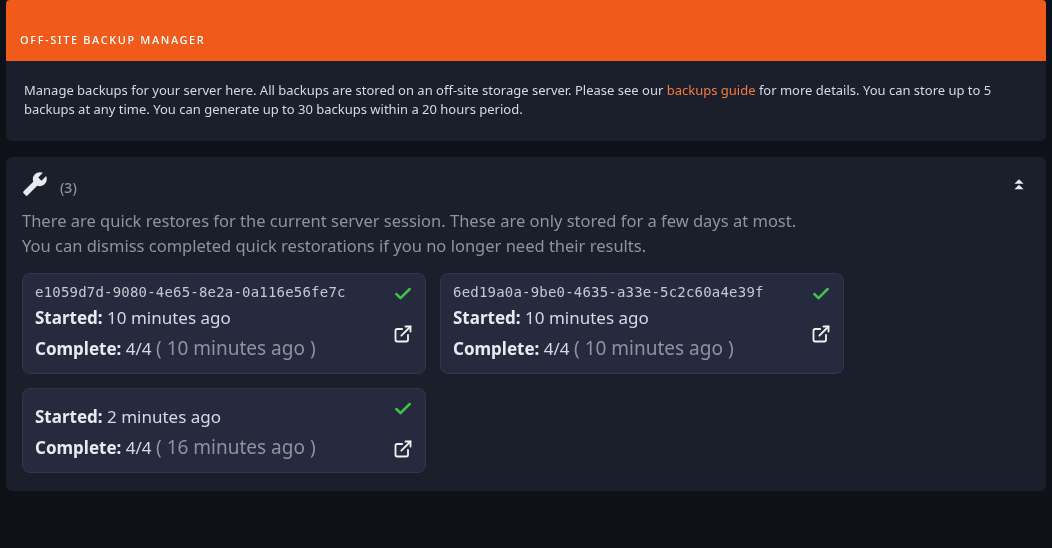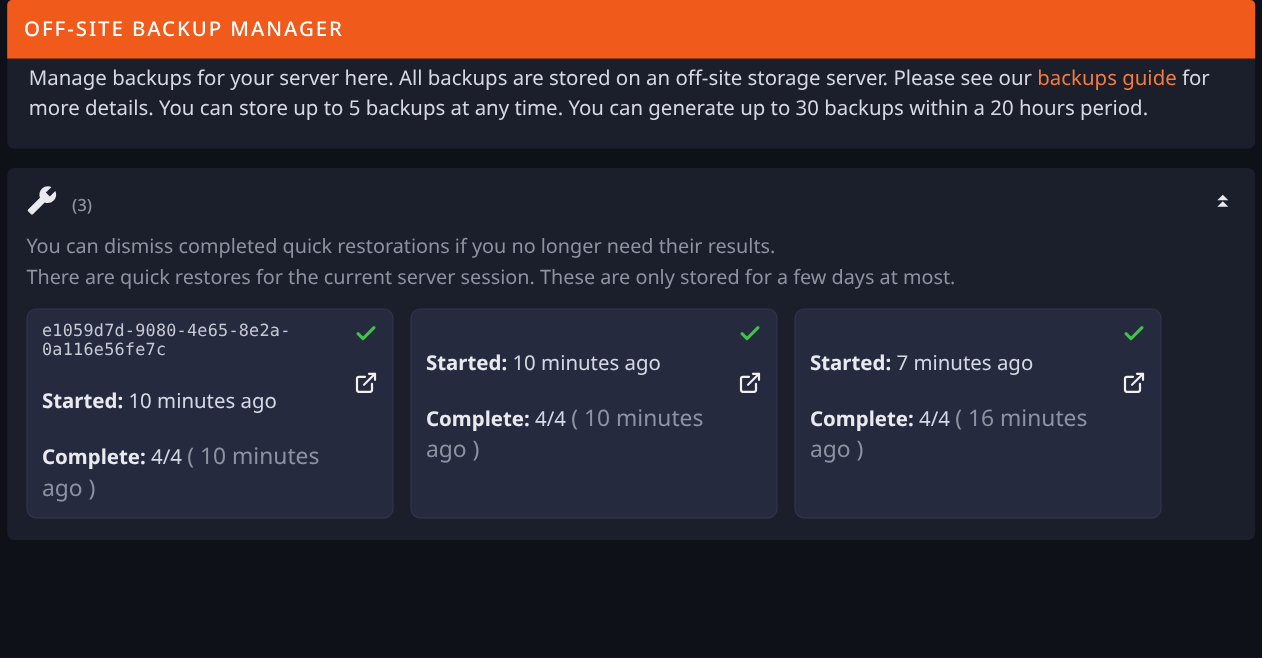--- a/index.html
+++ b/index.html
@@ -21,31 +21,31 @@
     margin: 0; padding: 0;
     background: var(--bg);
     font-family: "Segoe UI", system-ui, -apple-system, sans-serif;
     color: var(--text);
     font-size: 15px;
   }
   .page { width: 1052px; margin: 0 auto; padding: 0 6px 8px 6px; }
   .banner {
     background: var(--orange);
     color: #fff;
-    padding: 12px 14px 14px 14px;
-    font-size: 17px;
+    padding: 32px 14px 14px 14px;
+    font-size: 11px;
     letter-spacing: 1.6px;
     font-weight: 500;
     border-radius: 4px 4px 0 0;
   }
   .desc-panel {
     background: var(--panel);
     border-radius: 0 0 6px 6px;
-    padding: 4px 18px 22px 18px;
-    font-size: 17px;
+    padding: 20px 18px 22px 18px;
+    font-size: 13px;
     line-height: 1.45;
     color: var(--text);
   }
   .desc-panel a { color: var(--orange-text); text-decoration: none; }
   .section {
     margin-top: 16px;
     background: var(--panel);
     border-radius: 6px;
     padding: 14px 16px 18px 16px;
     position: relative;
@@ -74,33 +74,33 @@
   .collapse-icon svg { width: 22px; height: 22px; }
   .cards {
     display: flex; flex-wrap: wrap; gap: 14px;
     margin-top: 14px;
   }
   .card {
     background: var(--card);
     border-radius: 8px;
     border: 1px solid var(--border);
     padding: 10px 54px 12px 12px;
-    width: 306px;
+    width: 404px;
     position: relative;
   }
   .card-hash {
     font-family: ui-monospace, Menlo, Consolas, monospace;
     font-size: 14px;
     color: #c6c8d2;
     letter-spacing: 0.2px;
   }
   .card-line {
     font-size: 17px;
     color: var(--text);
-    margin-top: 22px;
+    margin-top: 6px;
   }
   .card-line b { color: var(--text-strong); font-weight: 700; }
   .card-line .sub { color: var(--muted); font-size: 19px; }
   .card-icons {
     position: absolute; right: 12px; top: 10px;
     display: flex; flex-direction: column; gap: 16px; align-items: center;
   }
   .card-icons .check svg { width: 20px; height: 20px; color: var(--green); }
   .card-icons .open { cursor: pointer; }
   .card-icons .open svg { width: 20px; height: 20px; color: var(--white); }
@@ -124,22 +124,22 @@
       <div class="section-title-wrap">
         <div class="section-title">
           <span class="wrench-icon">
             <svg viewBox="0 0 24 24" fill="currentColor">
                 <path d="M22.7 19l-9.1-9.1c.9-2.3.4-5-1.5-6.9-2-2-5-2.4-7.4-1.3L9 6 6 9 1.7 4.7C.6 7.1 1 10.1 3 12.1c1.9 1.9 4.6 2.4 6.9 1.5l9.1 9.1c.4.4 1 .4 1.4 0l2.3-2.3c.4-.4.4-1 0-1.4z"></path>
               </svg>
           </span>
           <span class="count">(3)</span>
         </div>
         <div class="section-sub">
+          <div>There are quick restores for the current server session. These are only stored for a few days at most.</div>
           <div>You can dismiss completed quick restorations if you no longer need their results.</div>
-          <div>There are quick restores for the current server session. These are only stored for a few days at most.</div>
         </div>
       </div>
       <div class="collapse-icon">
         <svg viewBox="0 0 24 24" fill="currentColor">
             <path d="M7 14l5-5 5 5H7z"></path>
             <path d="M7 20l5-5 5 5H7z"></path>
           </svg>
       </div>
     </div>
 
@@ -166,20 +166,21 @@
             <svg viewBox="0 0 24 24" fill="none" stroke="currentColor" stroke-width="2.2" stroke-linecap="round" stroke-linejoin="round">
                 <path d="M18 13v6a2 2 0 0 1-2 2H5a2 2 0 0 1-2-2V8a2 2 0 0 1 2-2h6"></path>
                 <polyline points="15 3 21 3 21 9"></polyline>
                 <line x1="10" y1="14" x2="21" y2="3"></line>
               </svg>
           </span>
         </div>
       </div>
 
       <div class="card">
+        <div class="card-hash">6ed19a0a-9be0-4635-a33e-5c2c60a4e39f</div>
         <div class="card-line">
           <b><span>Started</span>:</b>
           <span>10 minutes ago</span>
         </div>
         <div class="card-line">
           <b><span>Complete</span>:</b>
           <span>4/4</span>
           <span class="sub">( 10 minutes ago )</span>
         </div>
         <div class="card-icons">
@@ -194,21 +195,21 @@
                 <polyline points="15 3 21 3 21 9"></polyline>
                 <line x1="10" y1="14" x2="21" y2="3"></line>
               </svg>
           </span>
         </div>
       </div>
 
       <div class="card">
         <div class="card-line">
           <b><span>Started</span>:</b>
-          <span>7 minutes ago</span>
+          <span>2 minutes ago</span>
         </div>
         <div class="card-line">
           <b><span>Complete</span>:</b>
           <span>4/4</span>
           <span class="sub">( 16 minutes ago )</span>
         </div>
         <div class="card-icons">
           <span class="check">
             <svg viewBox="0 0 24 24" fill="none" stroke="currentColor" stroke-width="3" stroke-linecap="round" stroke-linejoin="round">
                 <polyline points="20 6 9 17 4 12"></polyline>

